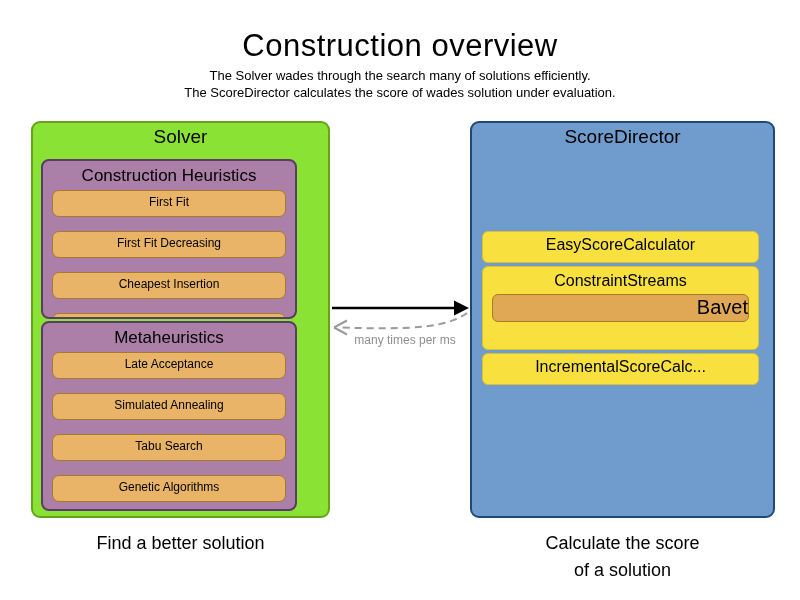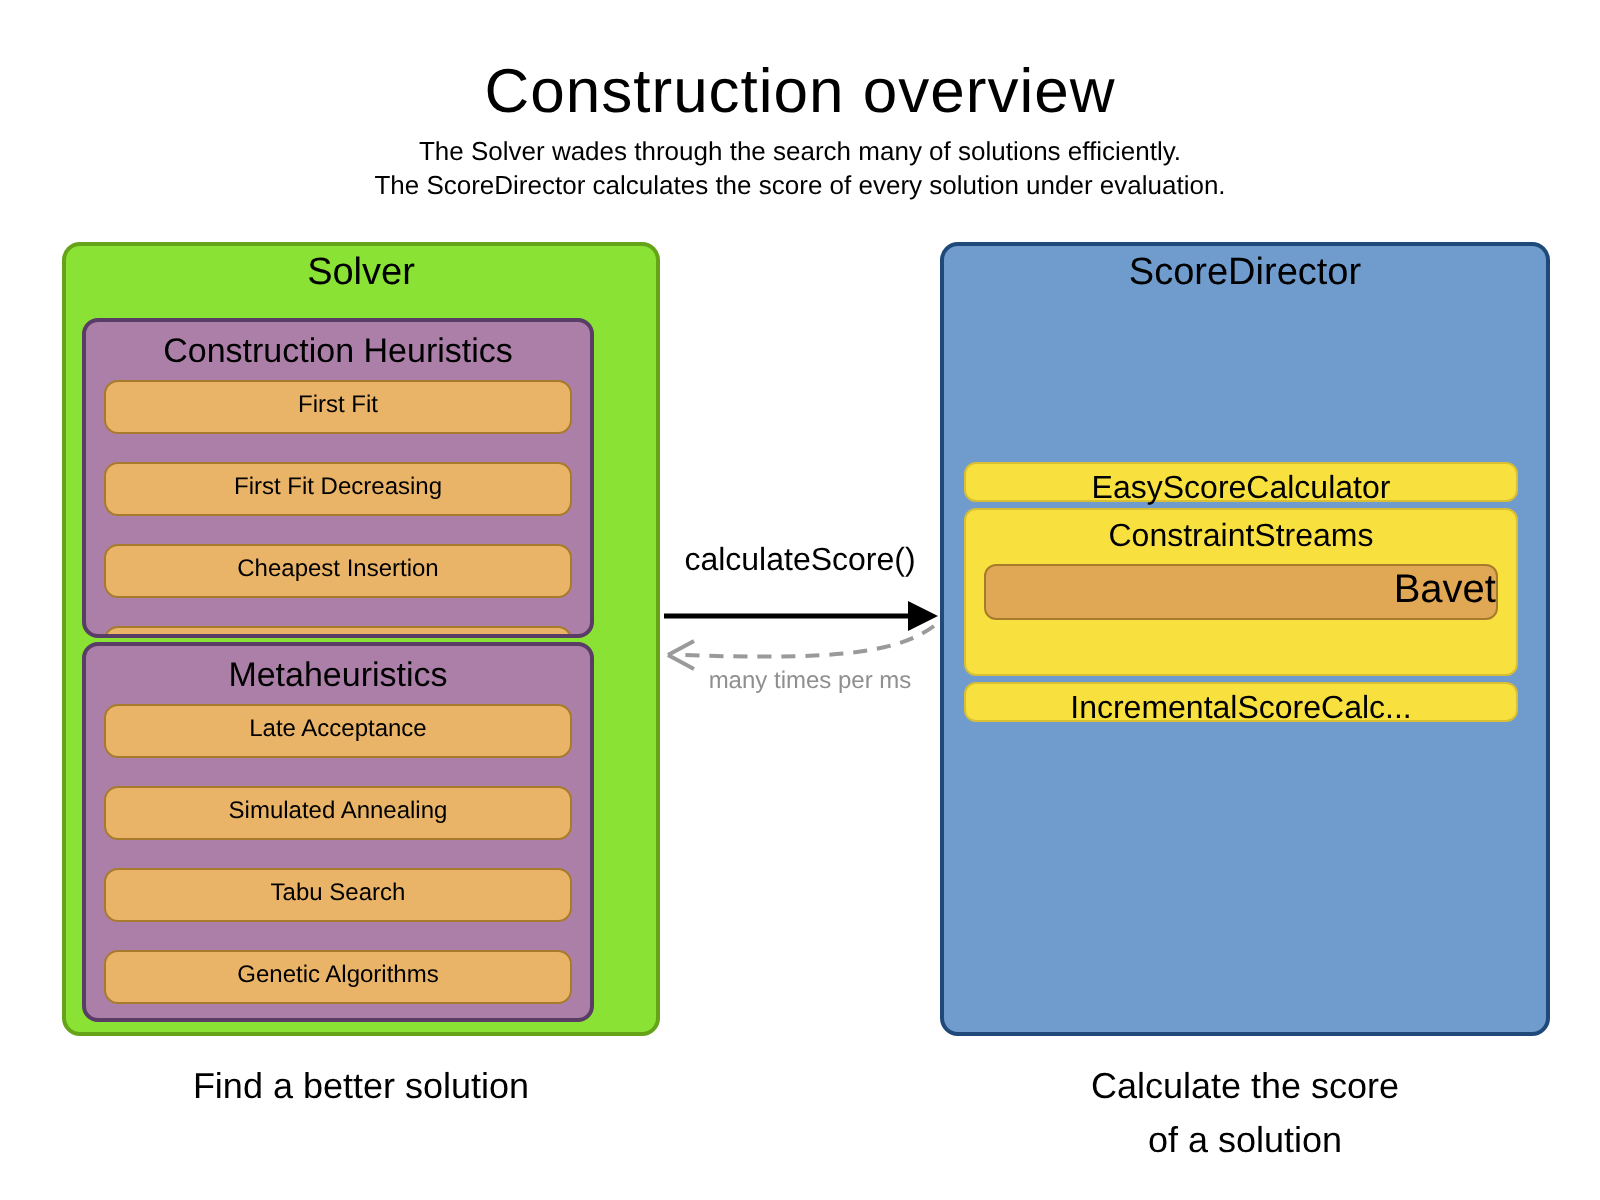--- a/index.html
+++ b/index.html
@@ -32,21 +32,21 @@
   .section.ch { top: 36px; height: 160px; }
   .section.mh { top: 198px; height: 190px; }
   .section-title { text-align: center; font-size: 17px; line-height: 28px; margin-top: 1px; }
   .item { height: 27px; margin: 0 9px 14px 9px; background: var(--item-fill);
     border: 1.5px solid var(--item-border); border-radius: 7px;
     text-align: center; font-size: 12px; line-height: 23px; }
 
   .calc-stack { position: absolute; left: 10px; top: 108px; width: 277px; }
   .calc-card { background: var(--calc-fill); border: 1.5px solid var(--calc-border); border-radius: 6px;
     margin-bottom: 3px; text-align: center; font-size: 16px; }
-  .calc-card.simple { height: 20px; line-height: 25px; }
+  .calc-card.simple { height: 32px; line-height: 25px; }
   .calc-card.nested { height: 84px; padding-top: 2px; }
   .calc-card-label { font-size: 16px; line-height: 24px; text-align: center; }
   .bavet { height: 28px; margin: 1px 9px 0 9px; background: var(--bavet-fill);
     border: 1.5px solid var(--bavet-border); border-radius: 6px;
     text-align: right; font-size: 20px; line-height: 24px; }
 
   .arrow-layer { position: absolute; left: 0; top: 0; width: 800px; height: 600px; pointer-events: none; }
   .call-label { position: absolute; left: 325px; top: 272px; width: 150px; text-align: center; font-size: 16px; }
   .return-label { position: absolute; left: 330px; top: 333px; width: 150px; text-align: center;
     font-size: 12px; color: var(--muted-text); }
@@ -56,21 +56,21 @@
   .caption.right1 { left: 470px; top: 533px; width: 305px; }
   .caption.right2 { left: 470px; top: 560px; width: 305px; }
 </style>
 </head>
 <body>
 
 <div class="canvas">
 
   <div class="title">Construction overview</div>
   <div class="subtitle l1">The Solver wades through the search many of solutions efficiently.</div>
-  <div class="subtitle l2">The ScoreDirector calculates the score of every solution under evaluation.</div>
+  <div class="subtitle l2">The ScoreDirector calculates the score of wades solution under evaluation.</div>
 
   <div class="solver-box">
     <div class="box-title">Solver</div>
 
     <div class="section ch">
       <div class="section-title">Construction Heuristics</div>
       <div class="item">First Fit</div>
       <div class="item">First Fit Decreasing</div>
       <div class="item">Cheapest Insertion</div>
       <div class="item">...</div>
@@ -103,20 +103,19 @@
     <g>
       <line x1="332" y1="308" x2="457" y2="308" stroke="#000" stroke-width="2.5"></line>
       <path d="M 469 308 L 454 300.5 L 454 315.5 Z" fill="#000"></path>
     </g>
     <g>
       <path d="M 467 313 C 448 327, 415 330, 341 327.5" fill="none" stroke="#9a9a9a" stroke-width="2" stroke-dasharray="7,5"></path>
       <path d="M 334 327.5 L 347 320.5 M 334 327.5 L 347 334.5" fill="none" stroke="#9a9a9a" stroke-width="2"></path>
     </g>
   </svg>
 
-  <div class="call-label">calculateScore()</div>
   <div class="return-label">many times per ms</div>
 
   <div class="caption left">Find a better solution</div>
   <div class="caption right1">Calculate the score</div>
   <div class="caption right2">of a solution</div>
 
 </div>
 
 </body></html>

